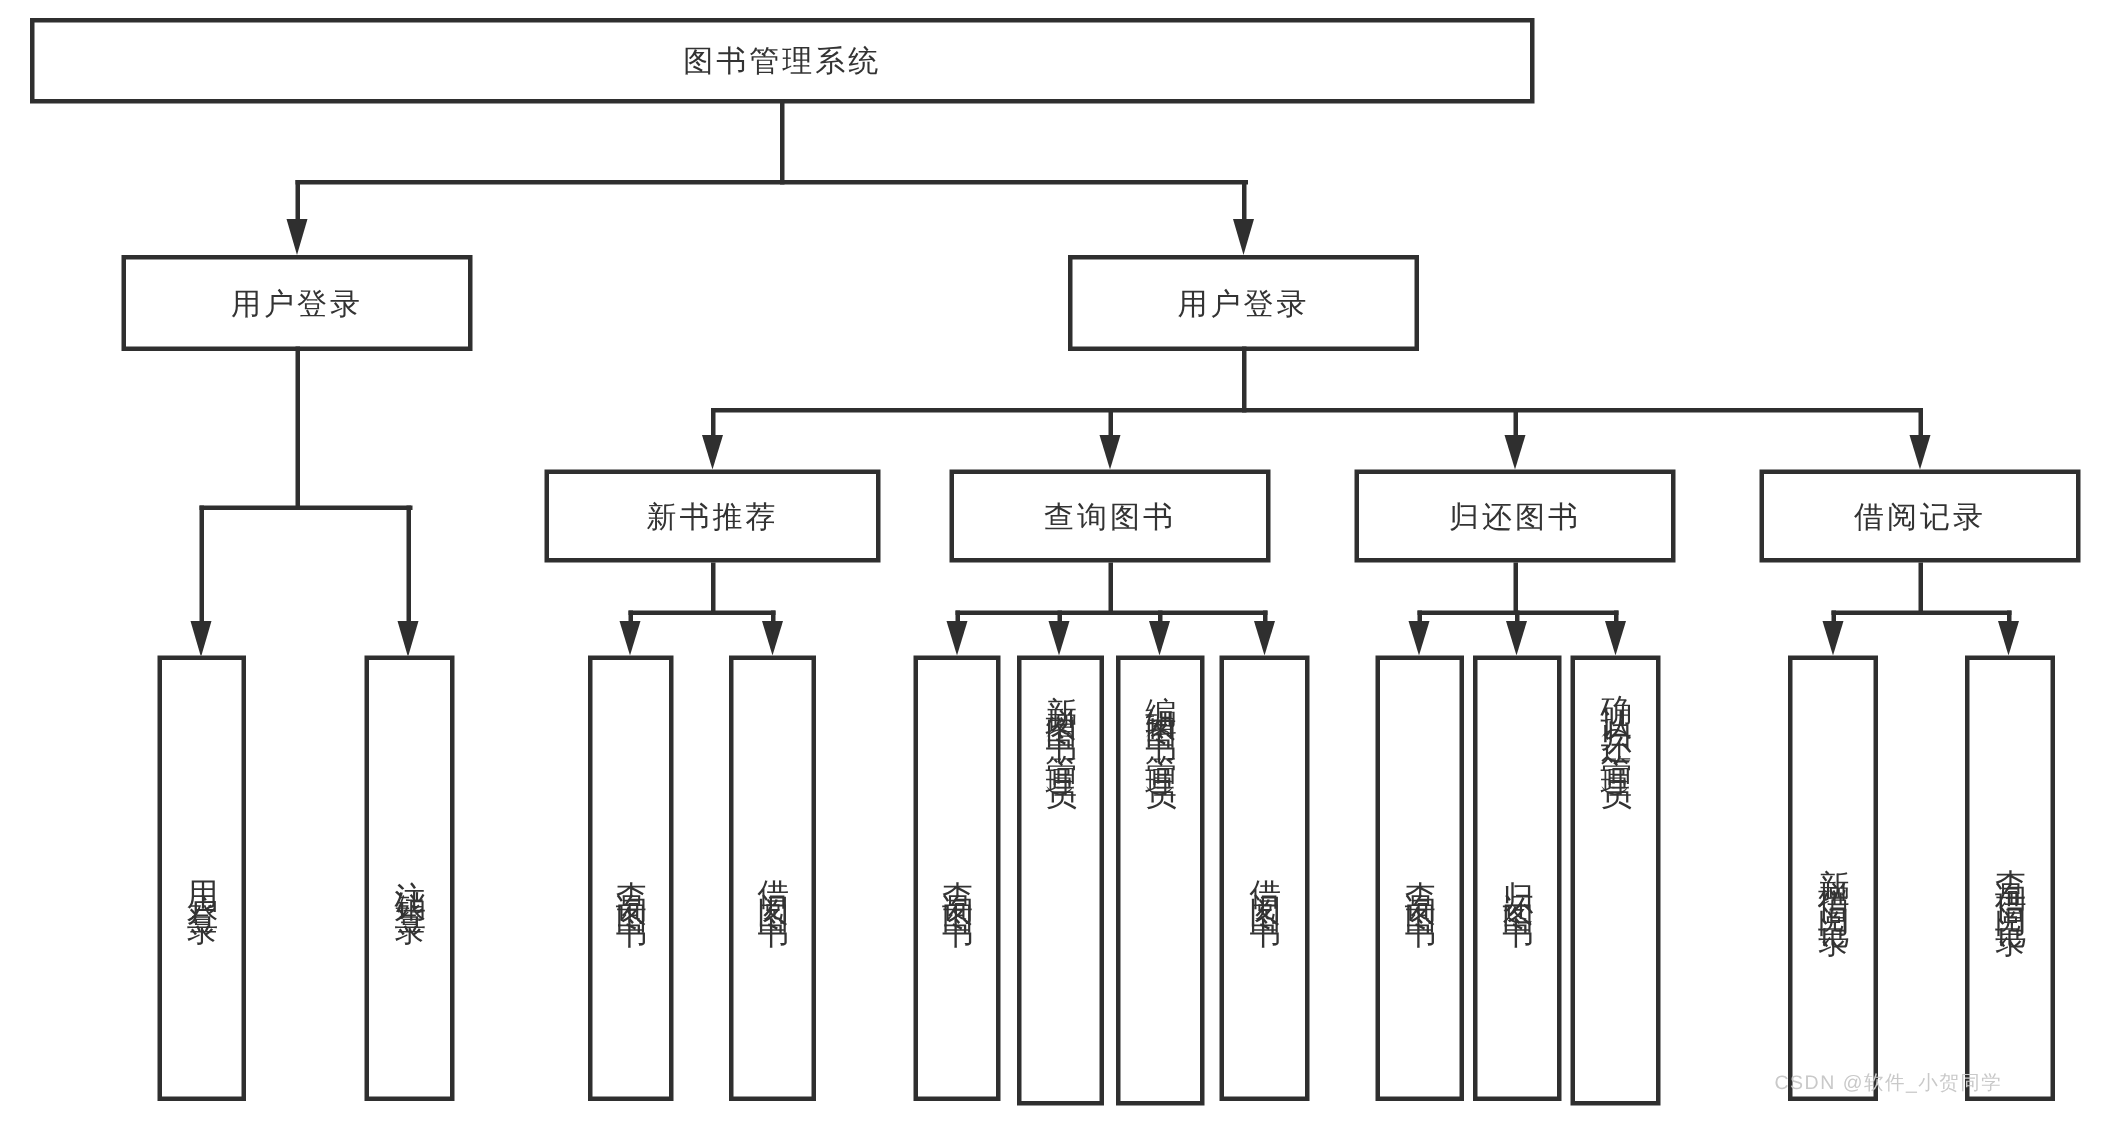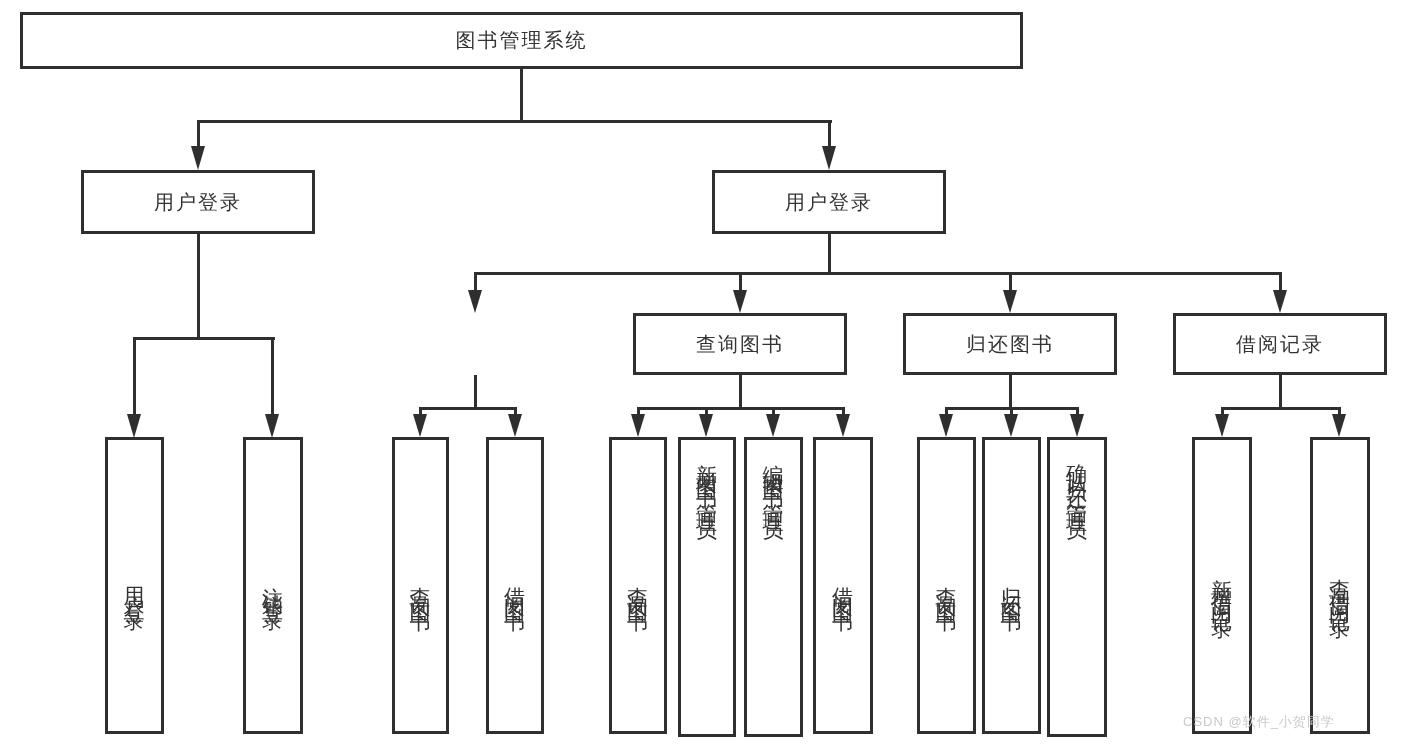--- a/index.html
+++ b/index.html
@@ -101,20 +101,23 @@
   <div class="line" style="left:474px; top:272px; width:808px; height:3px;"></div>
   <div class="line" style="left:474px; top:272px; width:3px; height:20px;"></div>
   <div class="arrow" style="left:468px; top:290px;"></div>
   <div class="line" style="left:739px; top:272px; width:3px; height:20px;"></div>
   <div class="arrow" style="left:733px; top:290px;"></div>
   <div class="line" style="left:1009px; top:272px; width:3px; height:20px;"></div>
   <div class="arrow" style="left:1003px; top:290px;"></div>
   <div class="line" style="left:1279px; top:272px; width:3px; height:20px;"></div>
   <div class="arrow" style="left:1273px; top:290px;"></div>
 
+  <div class="hbox" style="left:363px; top:313px; width:224px; height:62px;">
+    <span>新书推荐</span>
+  </div>
   <div class="hbox" style="left:633px; top:313px; width:214px; height:62px;">
     <span>查询图书</span>
   </div>
   <div class="hbox" style="left:903px; top:313px; width:214px; height:62px;">
     <span>归还图书</span>
   </div>
   <div class="hbox" style="left:1173px; top:313px; width:214px; height:62px;">
     <span>借阅记录</span>
   </div>
 

